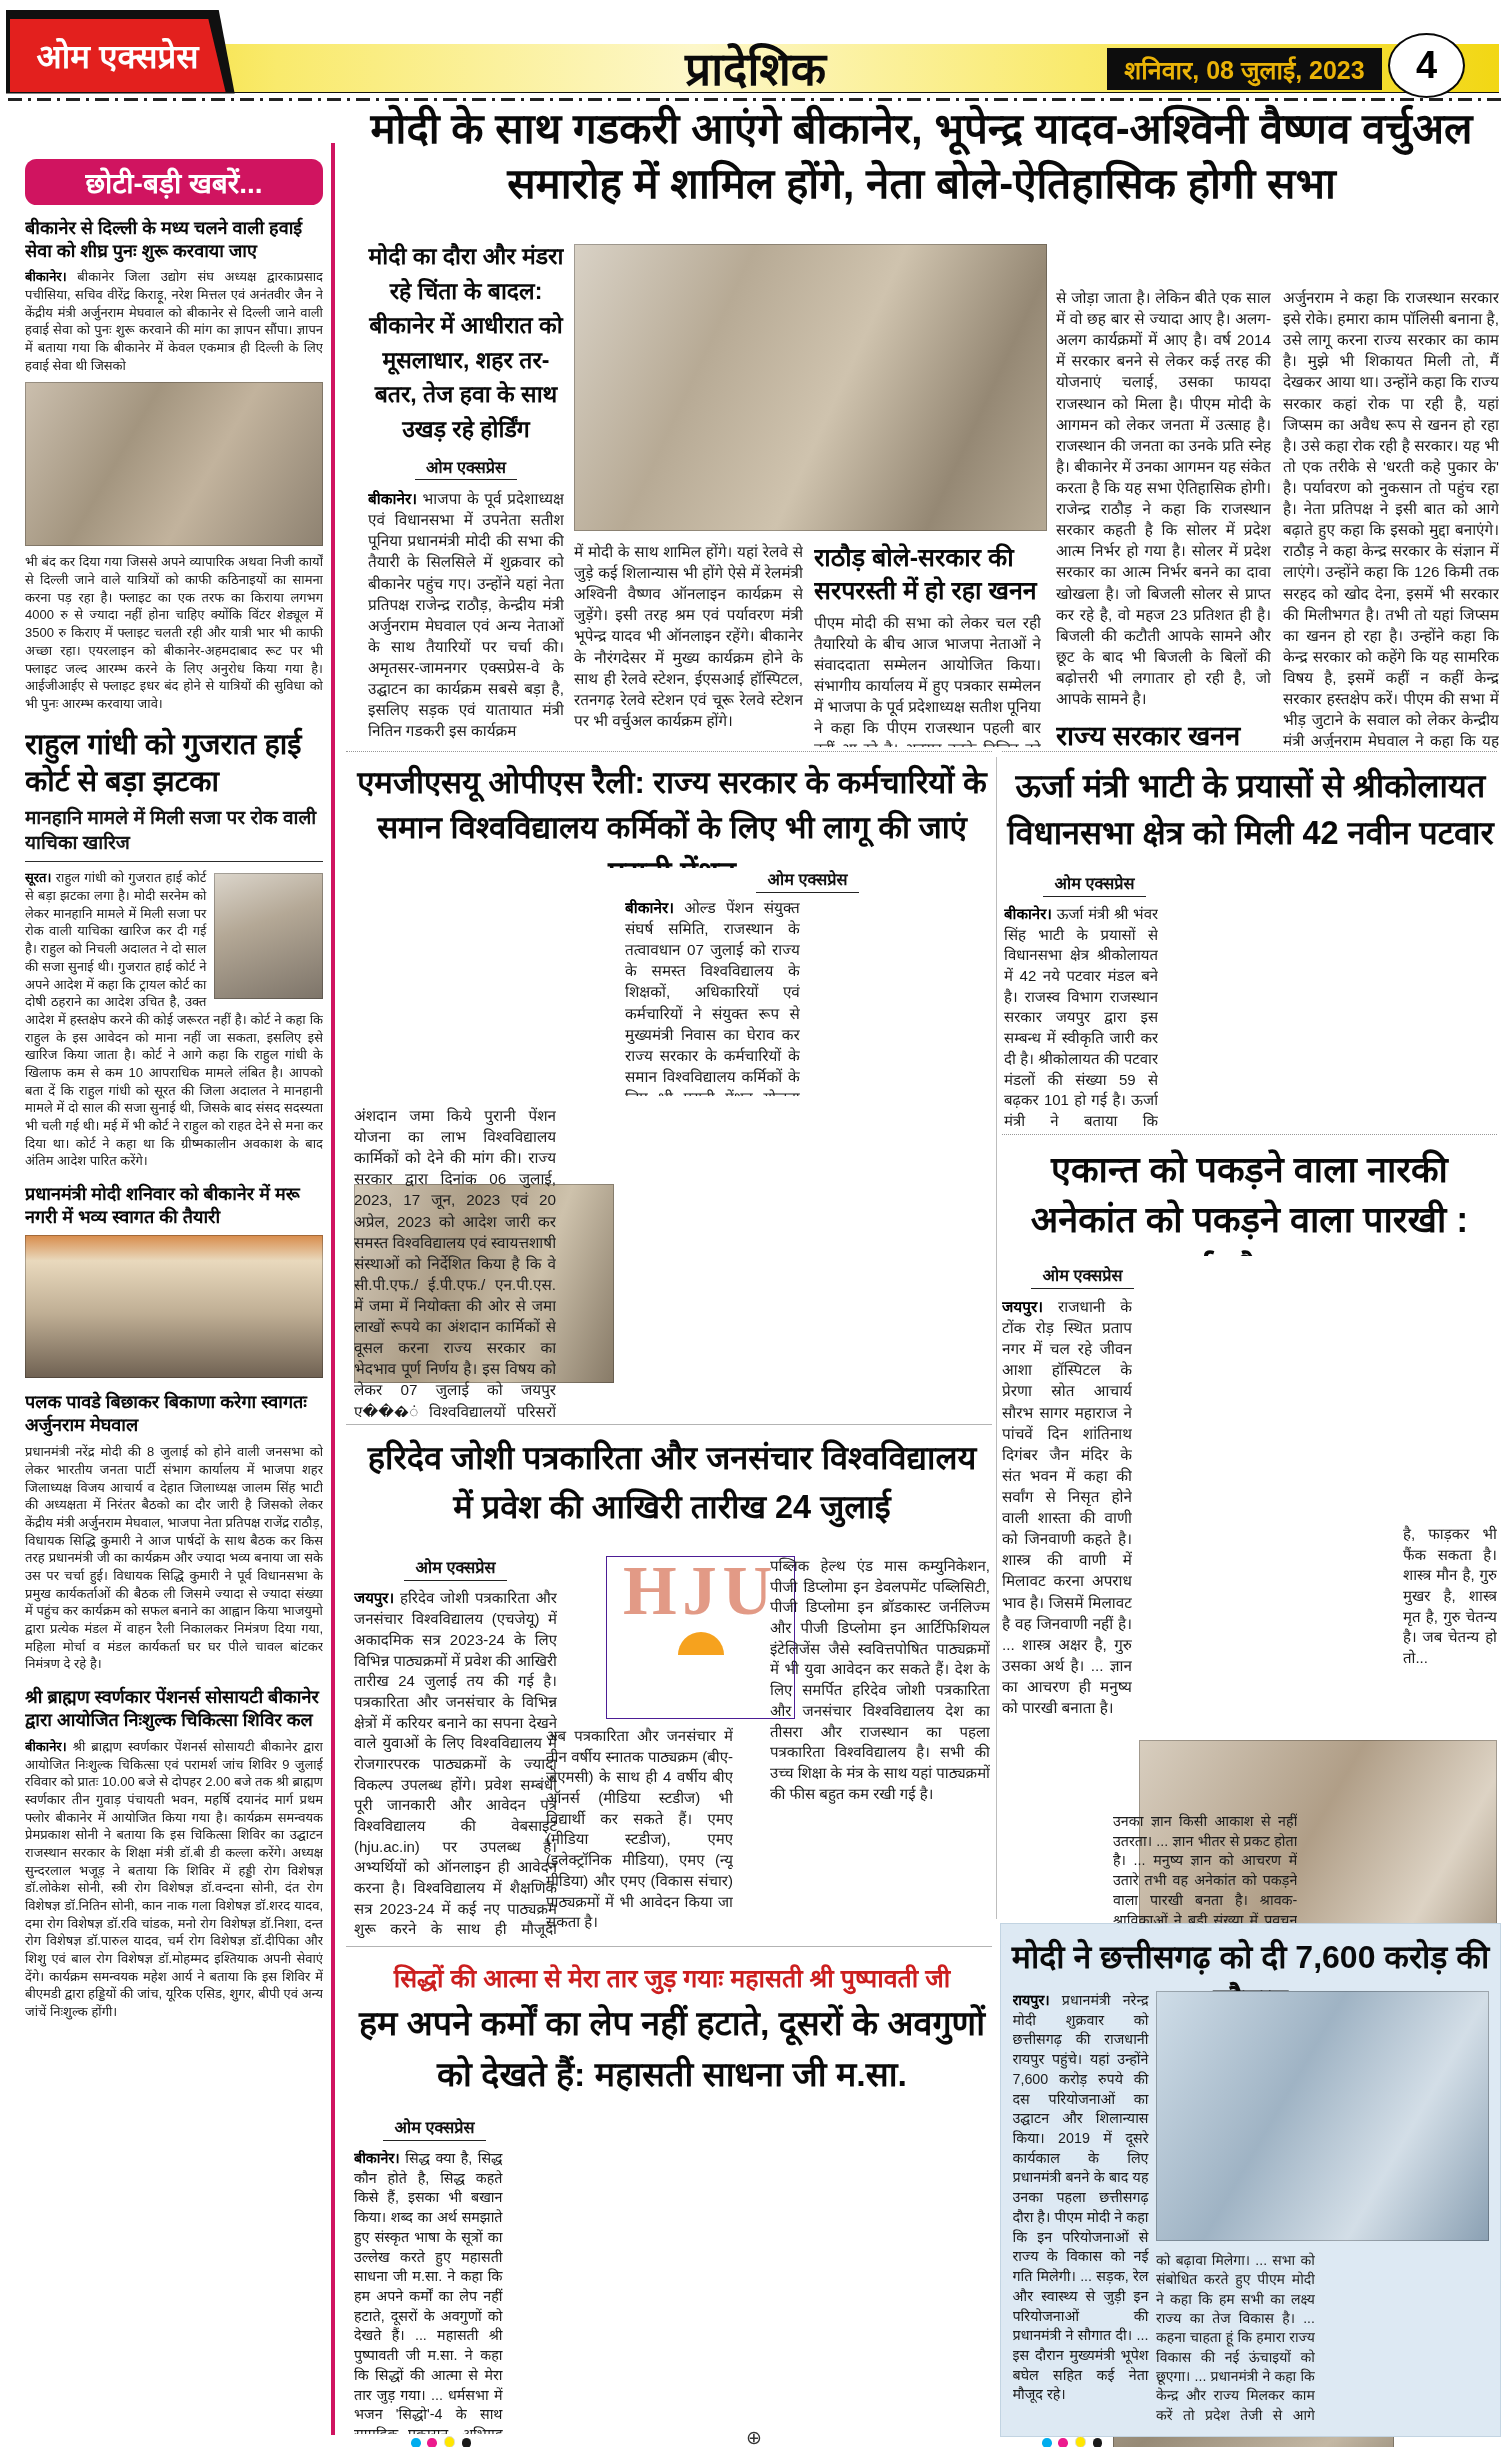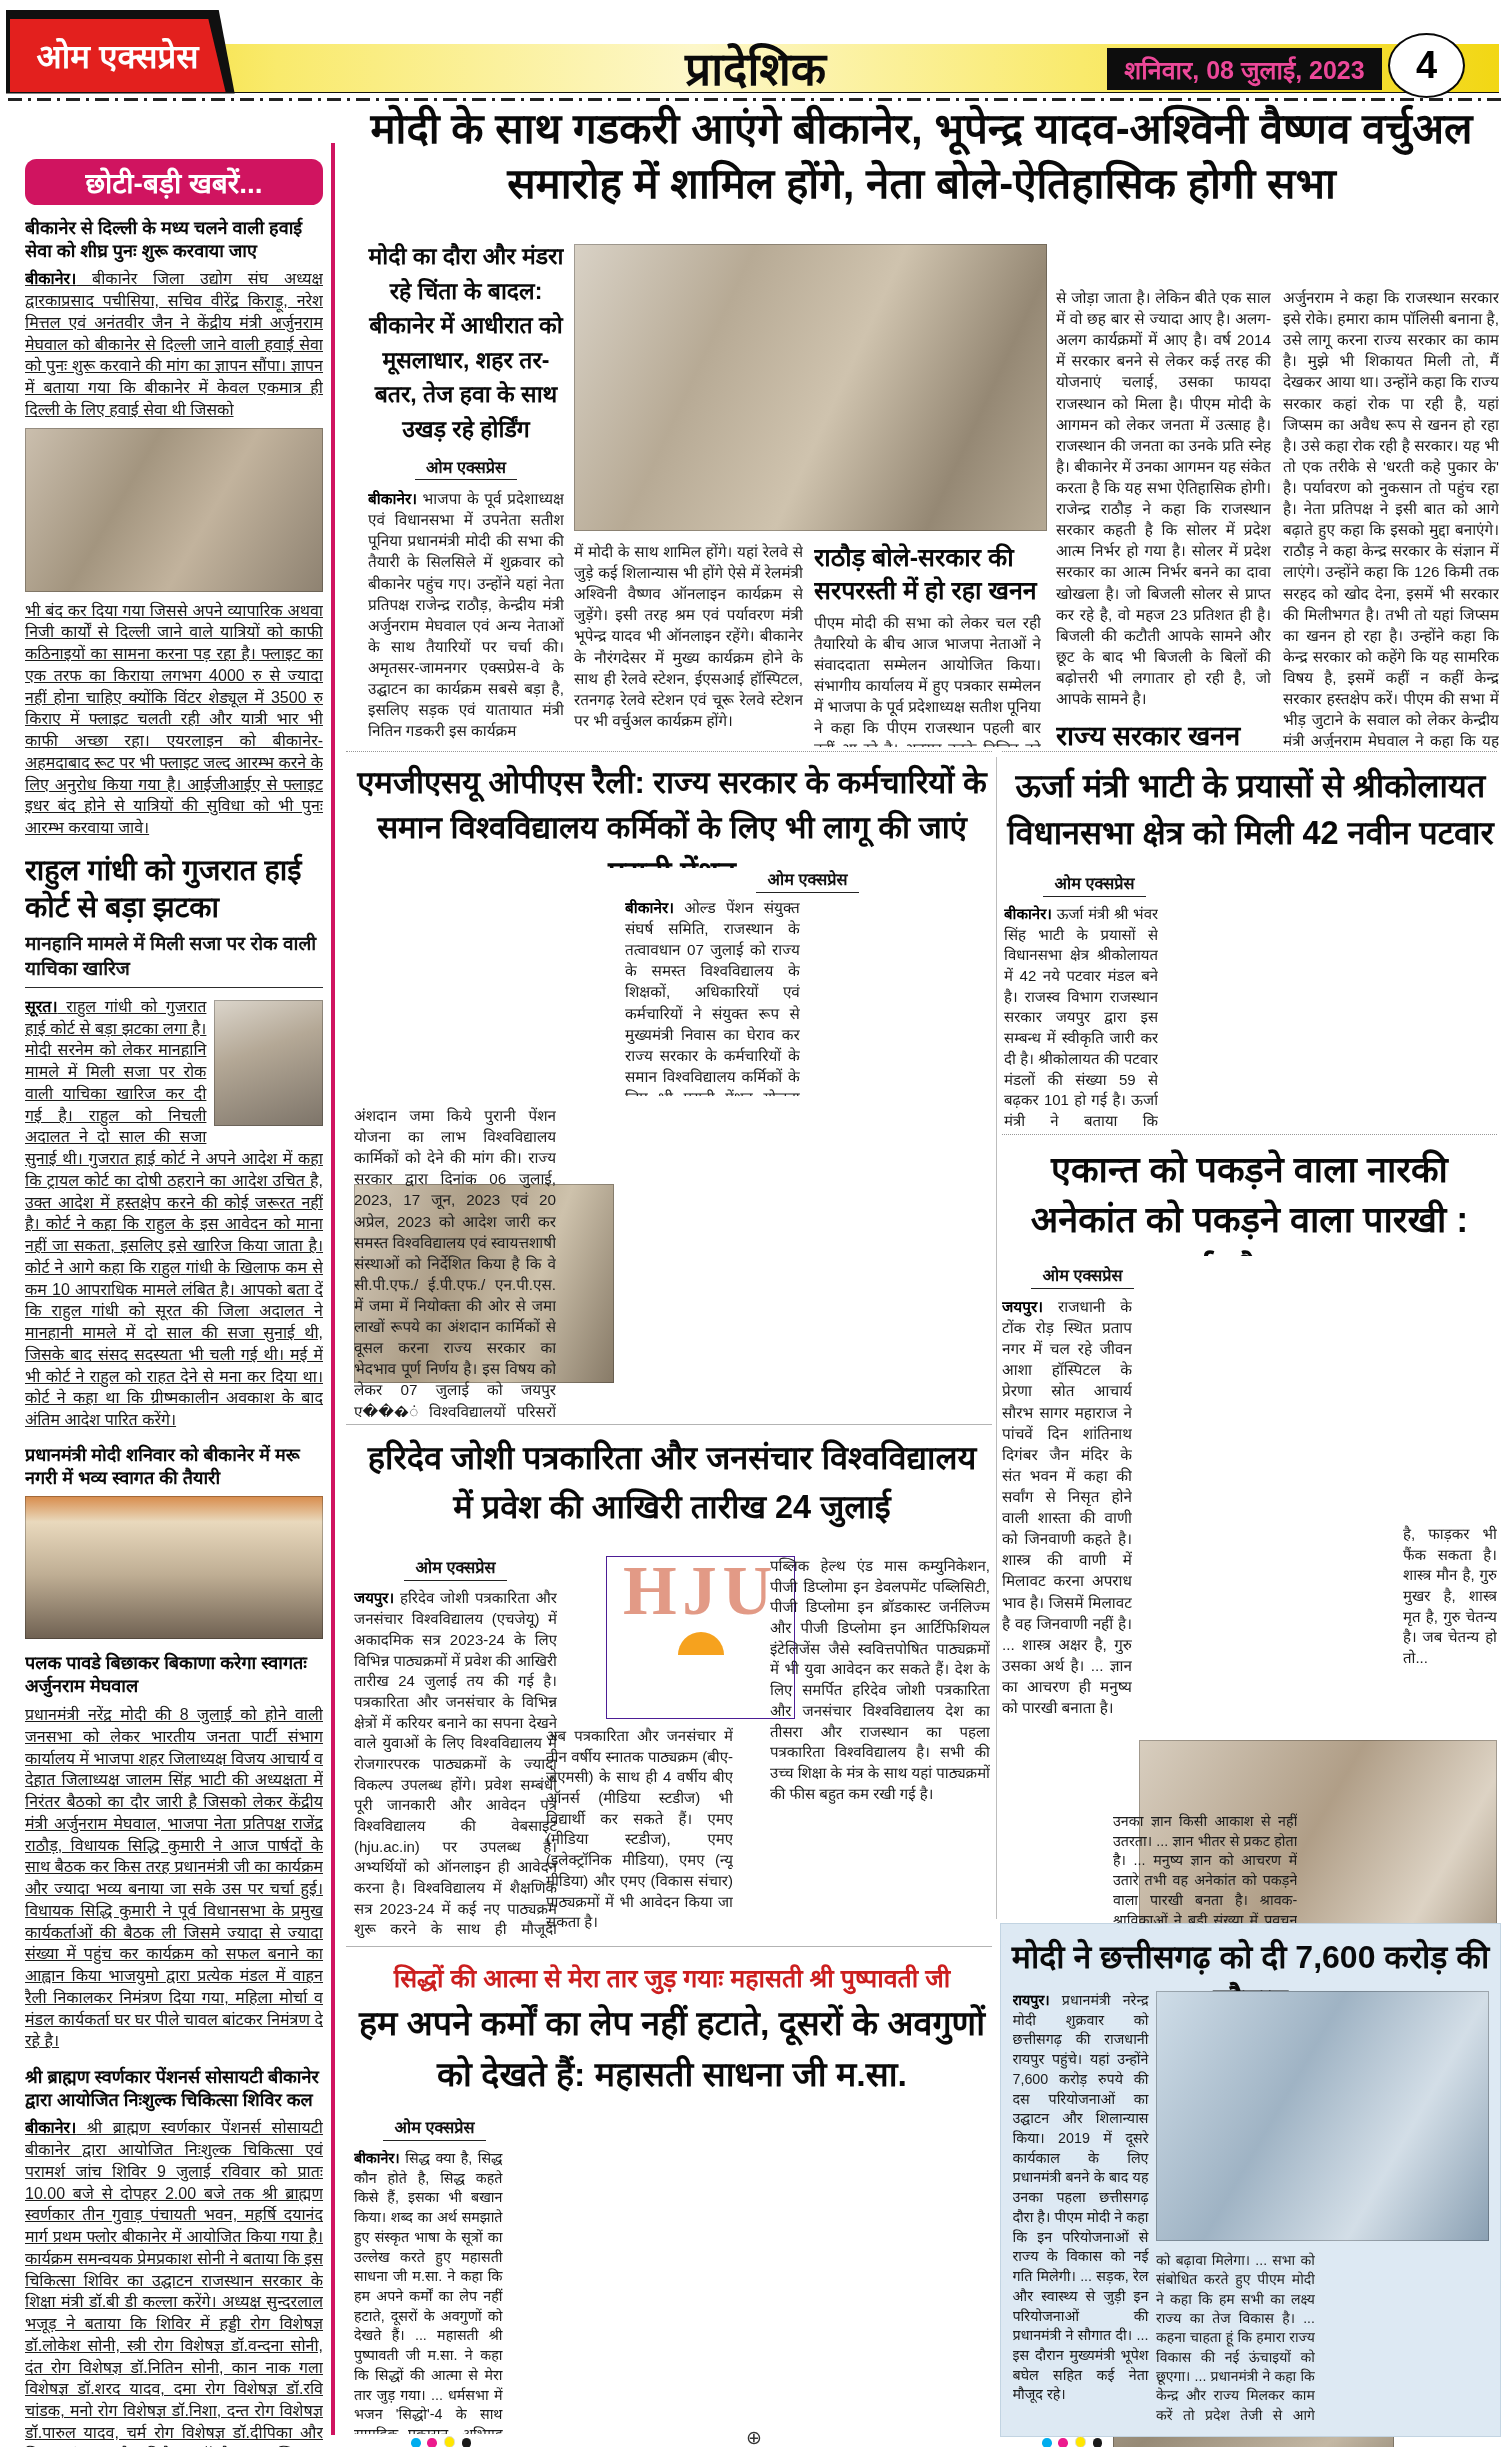--- a/index.html
+++ b/index.html
@@ -11,21 +11,21 @@
         background:linear-gradient(90deg,#f2d714 0%,#f9ea6c 18%,#fdf7c9 46%,#f9ea6c 72%,#f2d714 100%);
         border-bottom:1.9px solid #111;}
   .mast-black{left:5.7px;top:9.6px;width:229px;height:84px;background:#101010;
         clip-path:polygon(0 0,93% 0,100% 100%,0 100%);}
   .mast-red{left:9.6px;top:19px;width:216px;height:73px;background:#e3201e;
         clip-path:polygon(0 0,92% 0,100% 100%,0 100%);
         display:flex;align-items:center;justify-content:center;
         color:#fff;font-size:33px;font-weight:bold;}
   .section-title{left:545px;top:36px;width:421px;text-align:center;
         font-size:46px;font-weight:bold;color:#0b0b0b;}
-  .date-box{left:1107px;top:48px;width:275px;height:42px;background:#0d0d0d;color:#ec4899;
+  .date-box{left:1107px;top:48px;width:275px;height:42px;background:#0d0d0d;color:#eab308;
         display:flex;align-items:center;justify-content:center;font-size:25px;font-weight:bold;}
   .page-circle{left:1388px;top:32.5px;width:73px;height:61px;background:#fff;border:2.9px solid #090909;
         border-radius:50%;display:flex;align-items:center;justify-content:center;
         font-size:38px;font-weight:bold;color:#000;}
   .dashdot{left:7.6px;top:98px;width:1493px;height:2.9px;
         background:repeating-linear-gradient(90deg,#222 0 14.3px,transparent 14.3px 20px,#222 20px 23px,transparent 23px 29px);}
   
   .vrule-pink{left:331px;top:143px;width:3.8px;height:2292px;background:#d01460;}
   .vrule-gray{left:996px;top:757px;width:1px;height:1162px;background:#bdbdbd;}
   .hr-dot{height:0;border-top:1.9px dotted #979797;}
@@ -53,21 +53,21 @@
   .ph-cg{background:linear-gradient(120deg,#cfdde8 0%,#9fb3c4 40%,#d3dee7 70%,#8aa0b3 100%);}
   
   .leftcol{left:25px;top:159px;width:298px;height:2292px;overflow:hidden;}
   .pink-head{height:46px;background:#d01460;border-radius:11.5px;display:flex;align-items:center;
              justify-content:center;color:#fff;font-size:28px;font-weight:bold;margin-bottom:11.5px;}
   .lart{margin-bottom:13.4px;}
   .lart .h{font-size:18px;line-height:1.28;margin:1.9px 0 5.7px;}
   .lart .h-big{font-size:29px;}
   .lart .sub{font-size:19px;font-weight:bold;line-height:1.3;border-bottom:1.9px solid #2c2c2c;
              padding-bottom:5.7px;margin-bottom:7.6px;}
-  .lart .btxt{font-size:16px;line-height:1.36;text-decoration:underline;}
+  .lart .btxt{font-size:13px;line-height:1.36;}
   .fl-photo{float:right;width:109px;height:126px;margin:3.8px 0 3.8px 7.6px;}
   
   .cg-panel{left:1000px;top:1923px;width:499px;height:512px;background:#dde9f3;border:1px solid #c2d4e2;}
   
   .hju-box{border:1px solid #4c1d95;background:#fff;display:flex;flex-direction:column;
            align-items:center;margin-left:36px;}
   .hju-letters{font-family:"Liberation Serif","DejaVu Serif",serif;font-size:69px;font-weight:bold;
            color:#e29a86;letter-spacing:5.7px;line-height:1;}
   .hju-sun{width:46px;height:23px;background:#f6a21e;border-radius:23px 23px 0 0;margin-top:5.7px;}
   

